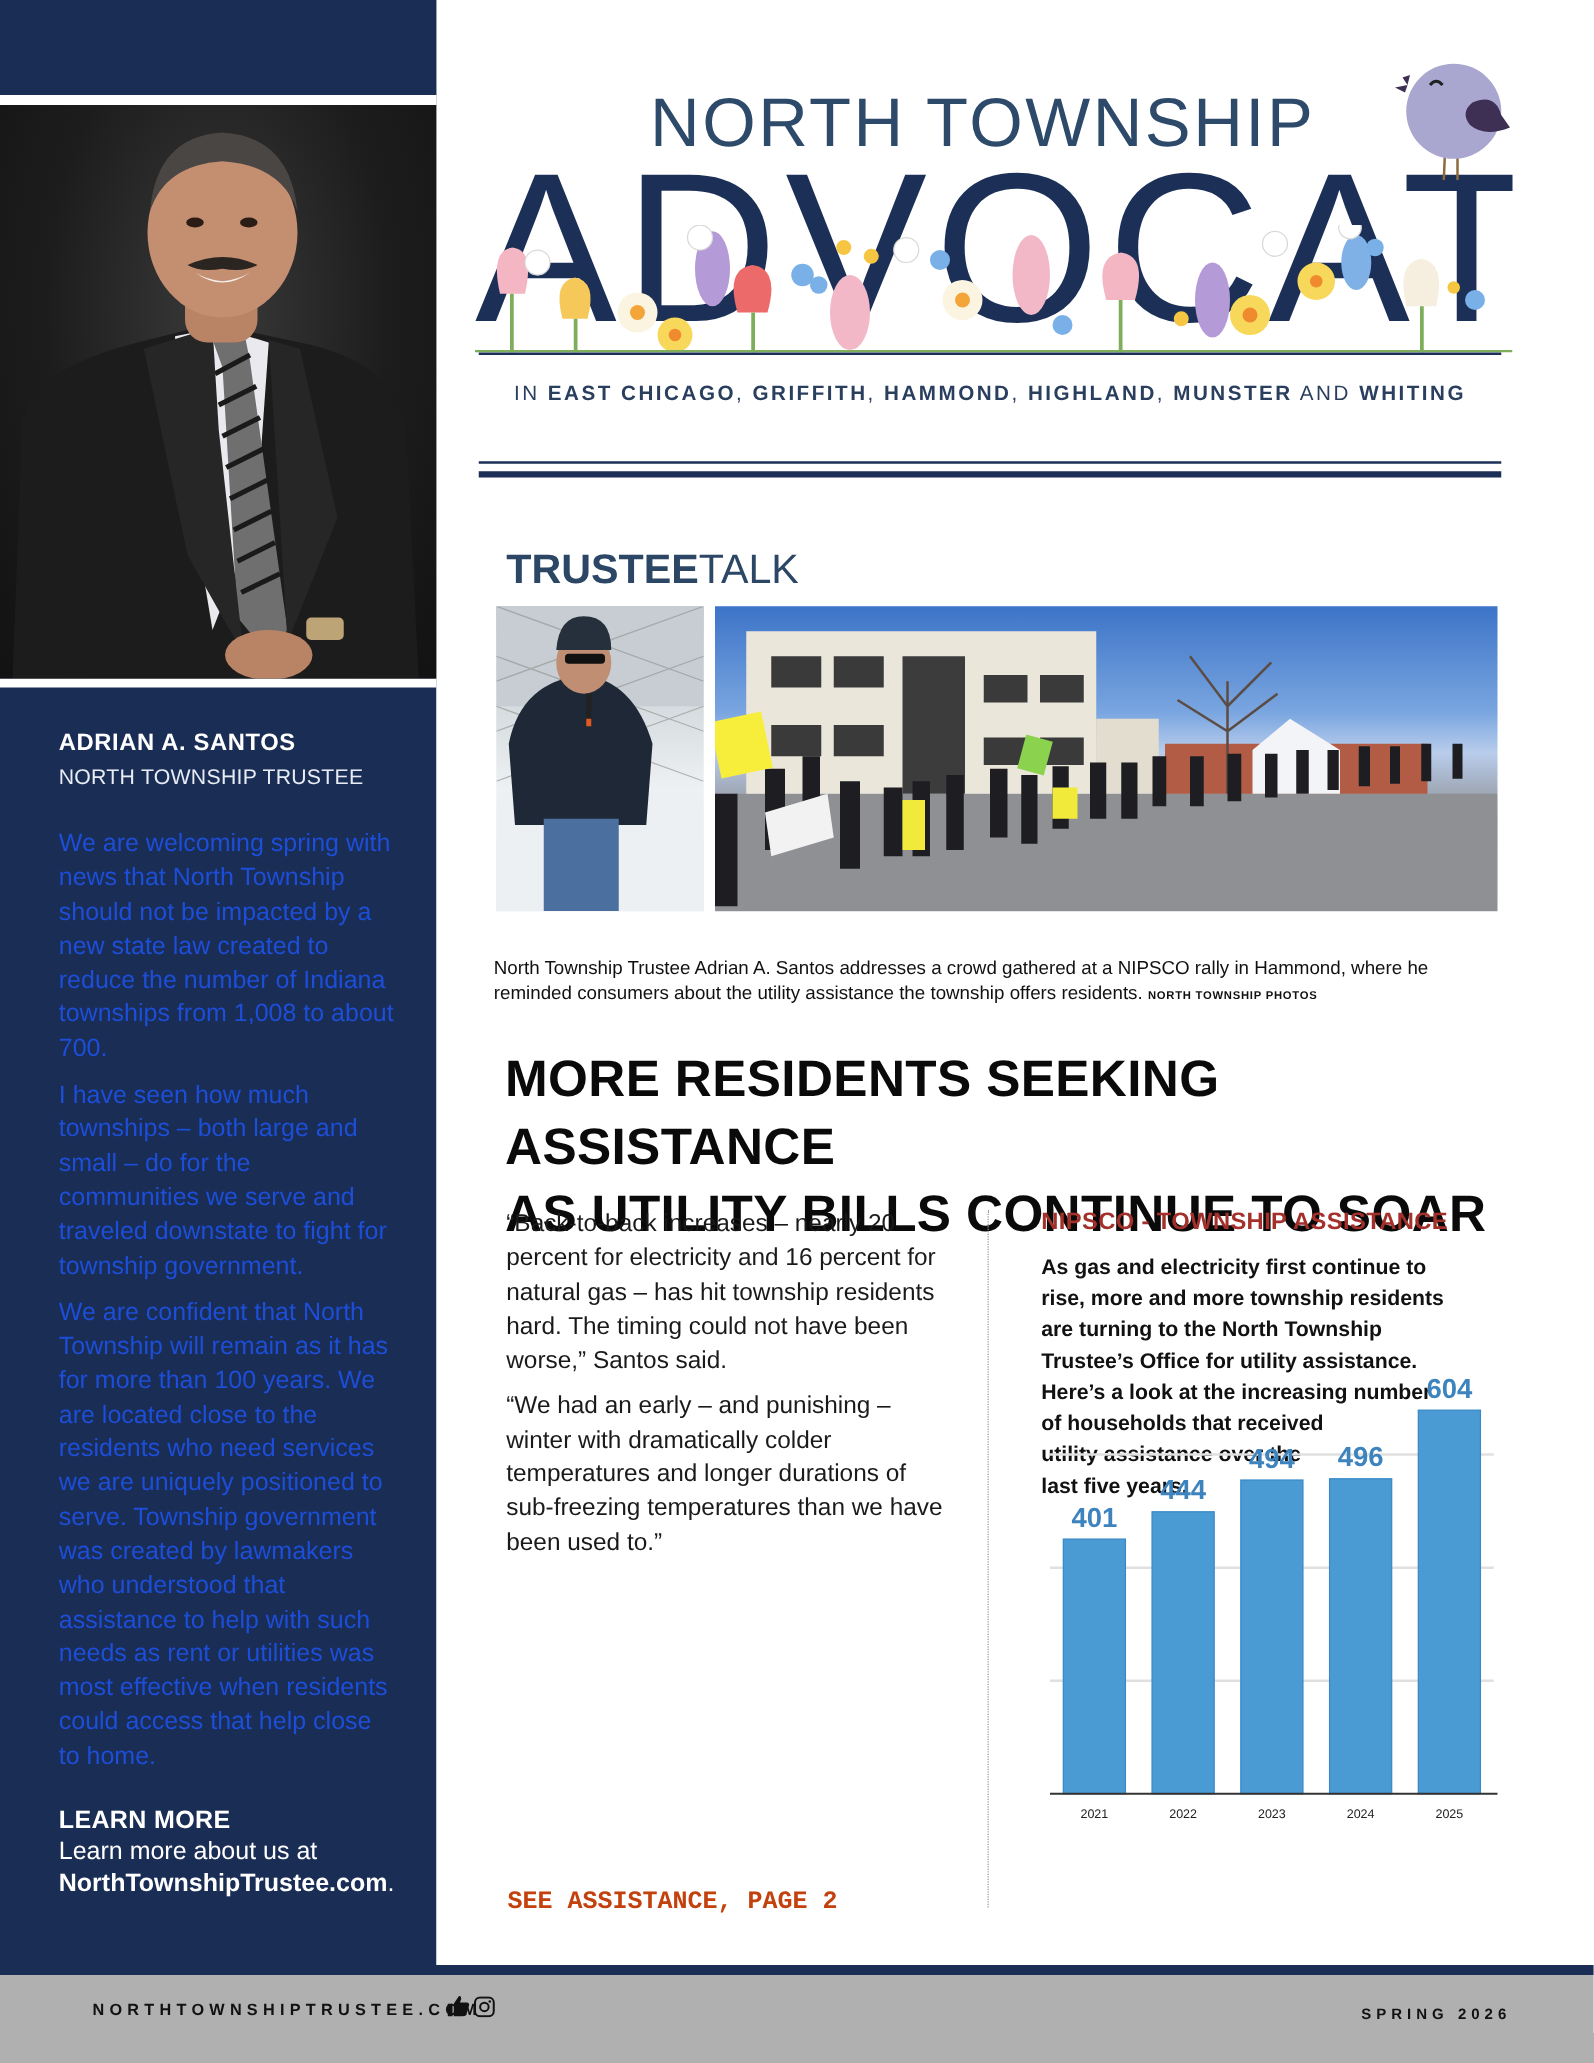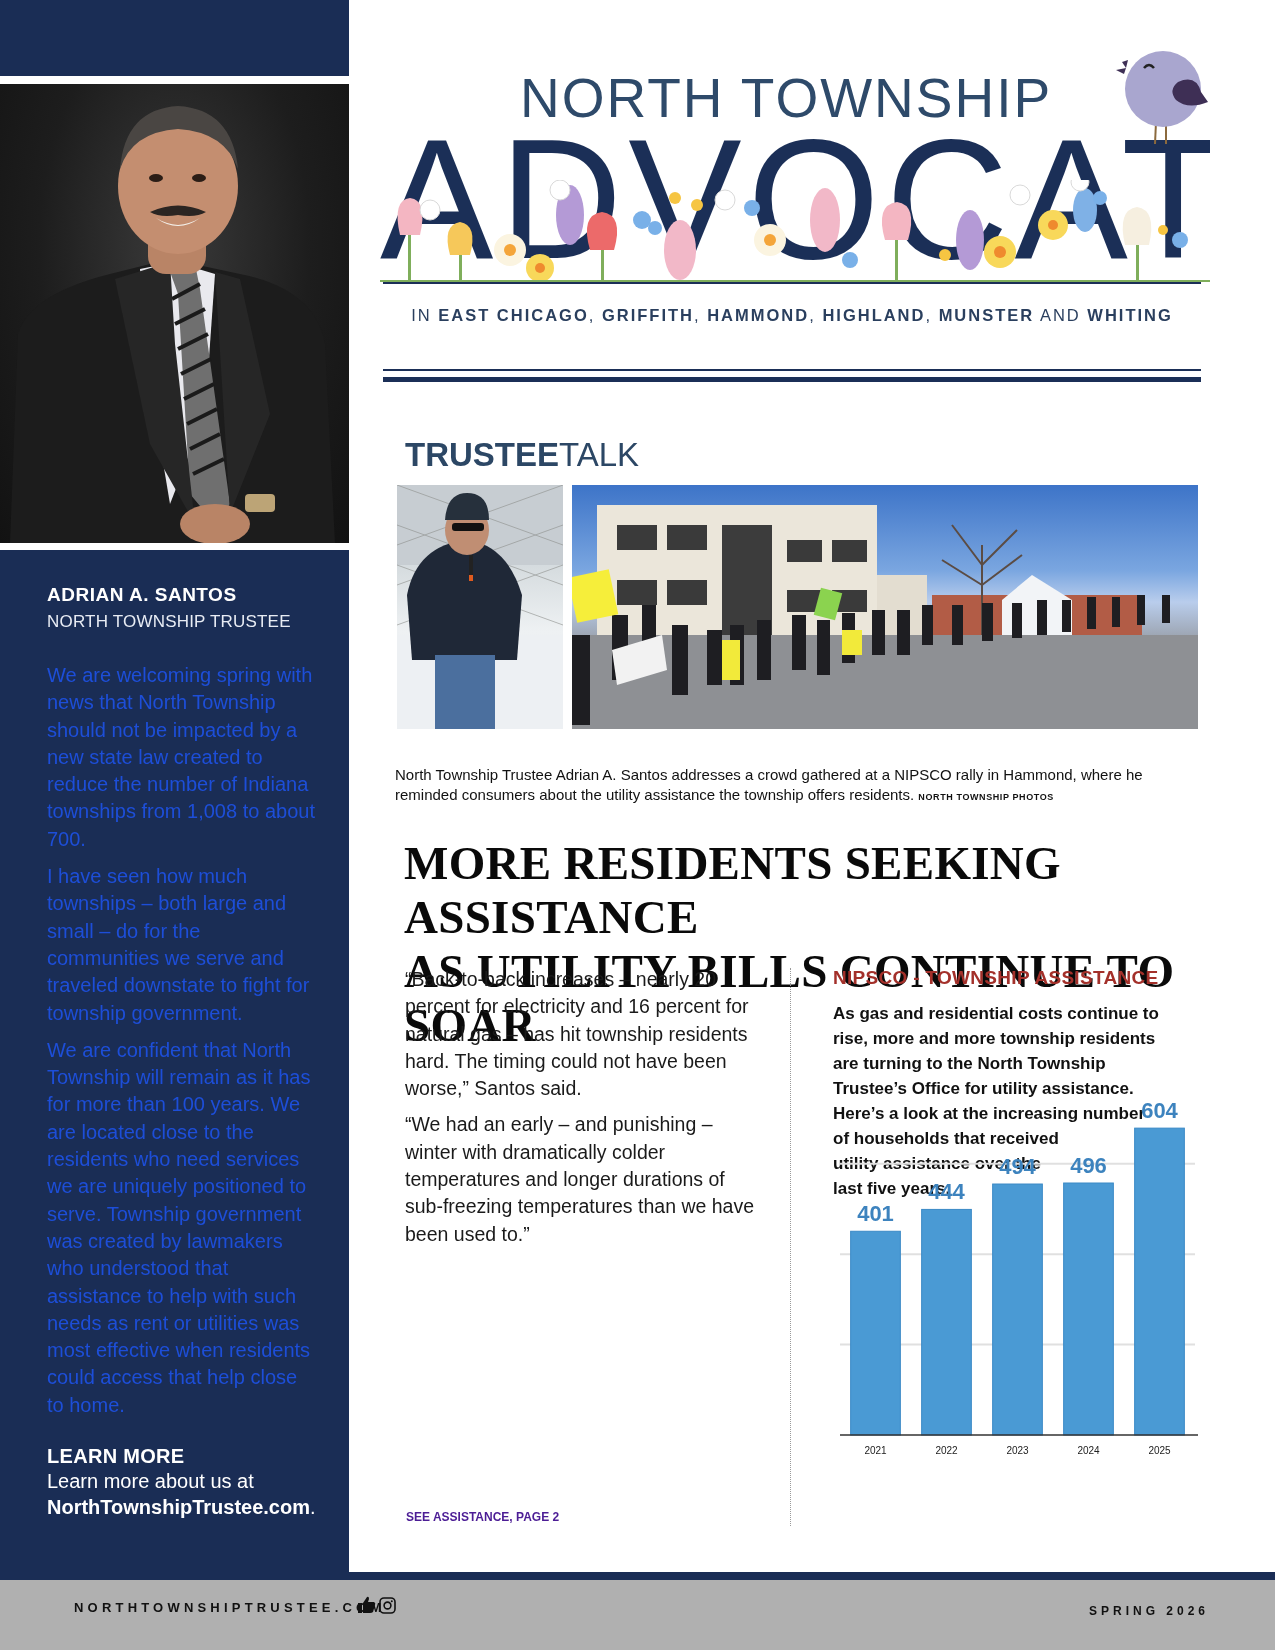--- a/index.html
+++ b/index.html
@@ -39,25 +39,25 @@
   .section-head { position: absolute; left: 405px; top: 436px; font-family: "Liberation Sans", sans-serif; font-size: 33px; color: #2c4765; }
   .section-head .bold { font-weight: bold; }
   .section-head .light { font-weight: 300; }
 
   .photo-left { position: absolute; left: 397px; top: 485px; width: 166px; height: 244px; overflow: hidden; background: linear-gradient(180deg, #b9c2c9 0%, #d7dde0 35%, #eef1f3 60%, #e7ebee 100%); }
   .photo-right { position: absolute; left: 572px; top: 485px; width: 626px; height: 244px; overflow: hidden; background: linear-gradient(180deg, #3d74c8 0%, #7aa6e0 35%, #b9cdec 48%, #8d8f92 70%, #9fa1a4 100%); }
 
   .caption { position: absolute; left: 395px; top: 765px; width: 810px; font-family: "Liberation Sans", sans-serif; font-size: 15px; line-height: 20px; color: #111; }
   .caption .credit { font-size: 9px; font-weight: bold; letter-spacing: 0.6px; }
 
-  .headline { position: absolute; left: 404px; top: 836px; width: 810px; font-family: Liberation Serif, serif; font-weight: bold; font-size: 47px; line-height: 54px; color: #0a0a0a; letter-spacing: 0.3px; }
+  .headline { position: absolute; left: 404px; top: 836px; width: 810px; font-family: Liberation Sans, sans-serif; font-weight: bold; font-size: 41px; line-height: 54px; color: #0a0a0a; letter-spacing: 0.3px; }
 
   .article { position: absolute; left: 405px; top: 966px; width: 350px; font-family: "Liberation Sans", sans-serif; font-size: 19.5px; line-height: 27.3px; color: #1a1a1a; }
   .article p { margin-bottom: 9px; }
-  .jump { position: absolute; left: 406px; top: 1510px; font-family: Liberation Sans, sans-serif; font-weight: bold; font-size: 12px; color: #4c1d95; }
+  .jump { position: absolute; left: 406px; top: 1510px; font-family: Liberation Mono, monospace; font-weight: bold; font-size: 20px; color: #c2410c; }
 
   .divider-dotted { position: absolute; left: 790px; top: 968px; width: 0; height: 558px; border-left: 1px dotted #9a9a9a; }
 
   .chart-head { position: absolute; left: 833px; top: 967px; font-family: "Liberation Sans", sans-serif; font-weight: bold; font-size: 19px; color: #a3302a; letter-spacing: 0.3px; }
   .chart-desc { position: absolute; left: 833px; top: 1001px; width: 370px; font-family: "Liberation Sans", sans-serif; font-weight: bold; font-size: 17px; line-height: 25px; color: #111; }
   .chart-desc span { display: block; }
   .chart-svg { position: absolute; left: 830px; top: 1100px; width: 380px; height: 440px; }
 
   
   .footer-bar { position: absolute; left: 0; top: 1572px; width: 1275px; height: 8px; background: #1a2d55; }
@@ -313,21 +313,21 @@
 <div class="article">
   <p>“Back-to-back increases – nearly 20 percent for electricity and 16 percent for natural gas – has hit township residents hard. The timing could not have been worse,” Santos said.</p>
   <p>“We had an early – and punishing – winter with dramatically colder temperatures and longer durations of sub-freezing temperatures than we have been used to.”</p>
 </div>
 <div class="jump">SEE ASSISTANCE, PAGE 2</div>
 
 <div class="divider-dotted"></div>
 
 <div class="chart-head">NIPSCO - TOWNSHIP ASSISTANCE</div>
 <div class="chart-desc">
-  <span>As gas and residential costs continue to</span>
+  <span>As gas and electricity first continue to</span>
   <span>rise, more and more township residents</span>
   <span>are turning to the North Township</span>
   <span>Trustee’s Office for utility assistance.</span>
   <span>Here’s a look at the increasing number</span>
   <span>of households that received</span>
   <span>utility assistance over the</span>
   <span>last five years.</span>
 </div>
 <svg class="chart-svg" id="bar-chart" xmlns="http://www.w3.org/2000/svg" viewBox="0 0 380 440">
     <line x1="10" x2="365" y1="244.56451612903226" y2="244.56451612903226" stroke="#e0e0e0" stroke-width="2"></line>

